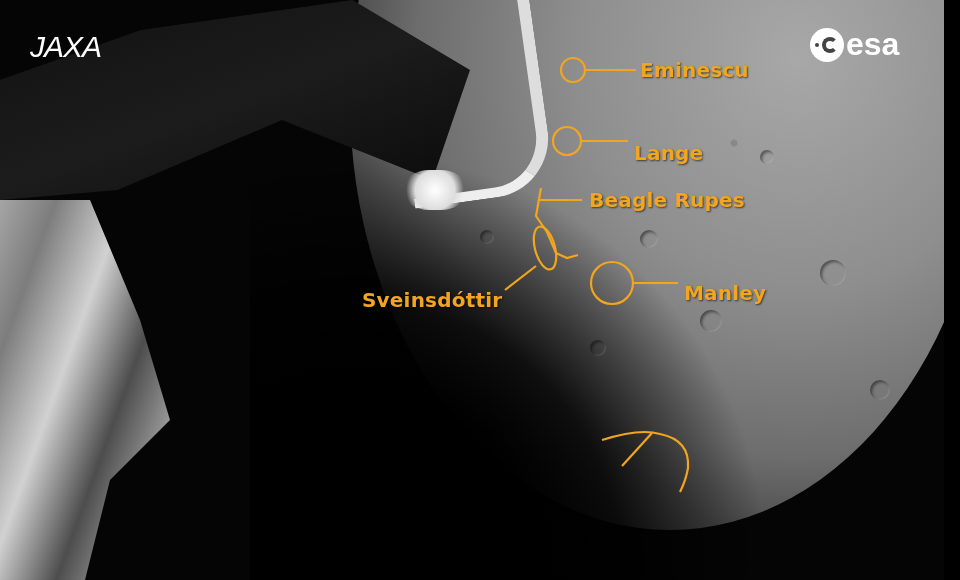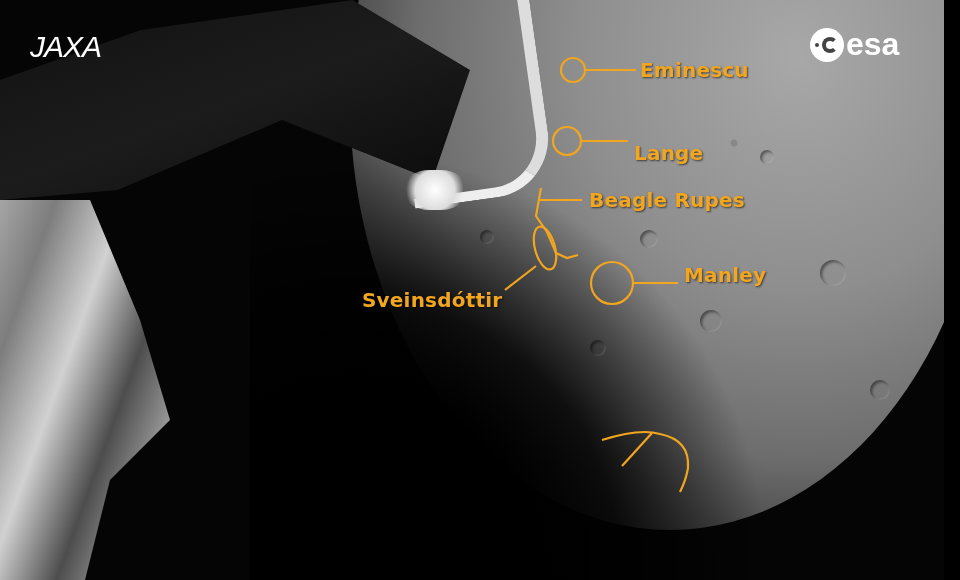--- a/index.html
+++ b/index.html
@@ -80,20 +80,20 @@
 
       <path d="M602,440 Q640,428 660,434 Q690,440 688,468 Q686,480 680,492"></path>
       <line x1="652" y1="433" x2="622" y2="466"></line>
     </g>
   </svg>
 
   <div class="label" style="left:640px;top:58px;">Eminescu</div>
   <div class="label" style="left:634px;top:141px;">Lange</div>
   <div class="label" style="left:362px;top:288px;">Sveinsdóttir</div>
   <div class="label" style="left:589px;top:188px;">Beagle Rupes</div>
-  <div class="label" style="left:684px;top:263px;">Manley</div>
+  <div class="label" style="left:684px;top:281px;">Manley</div>
 
   <div class="jaxa">JAXA</div>
   <div class="esa">
     <div class="esa-mark"></div>
     <span class="esa-text">esa</span>
   </div>
 </div>
 
 </body></html>

